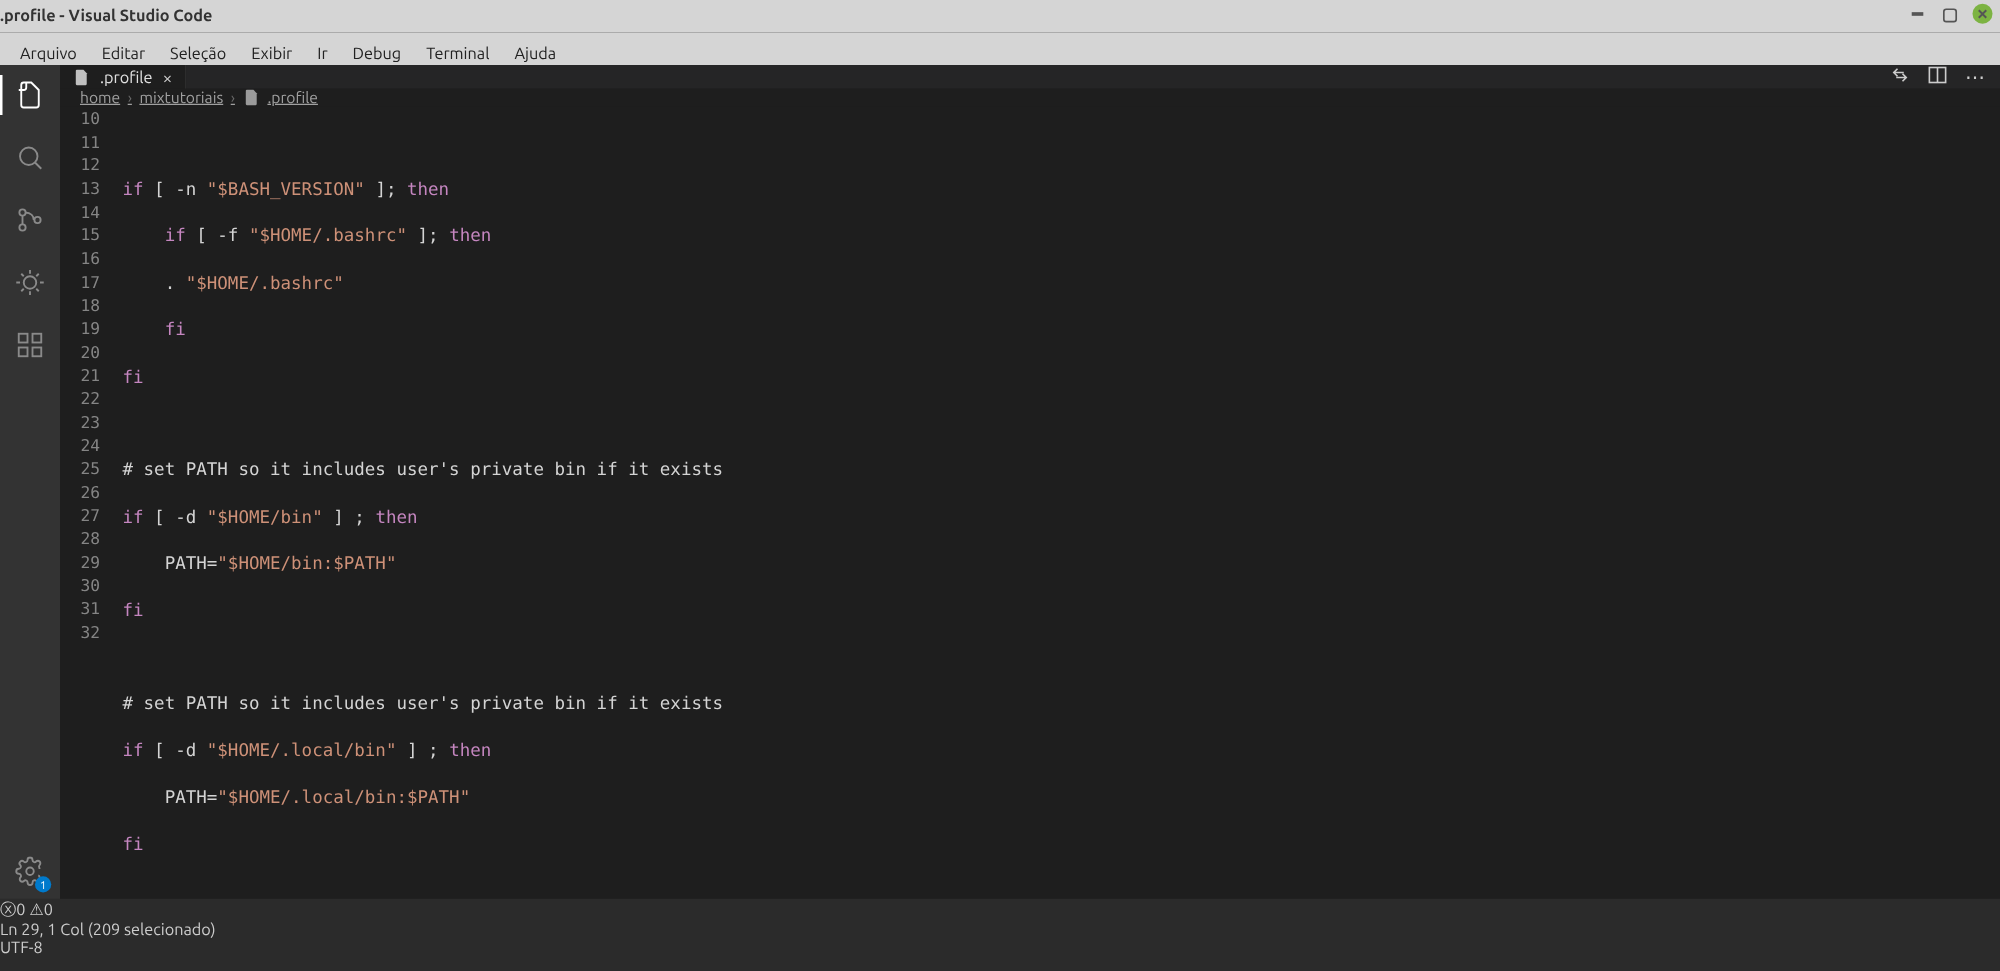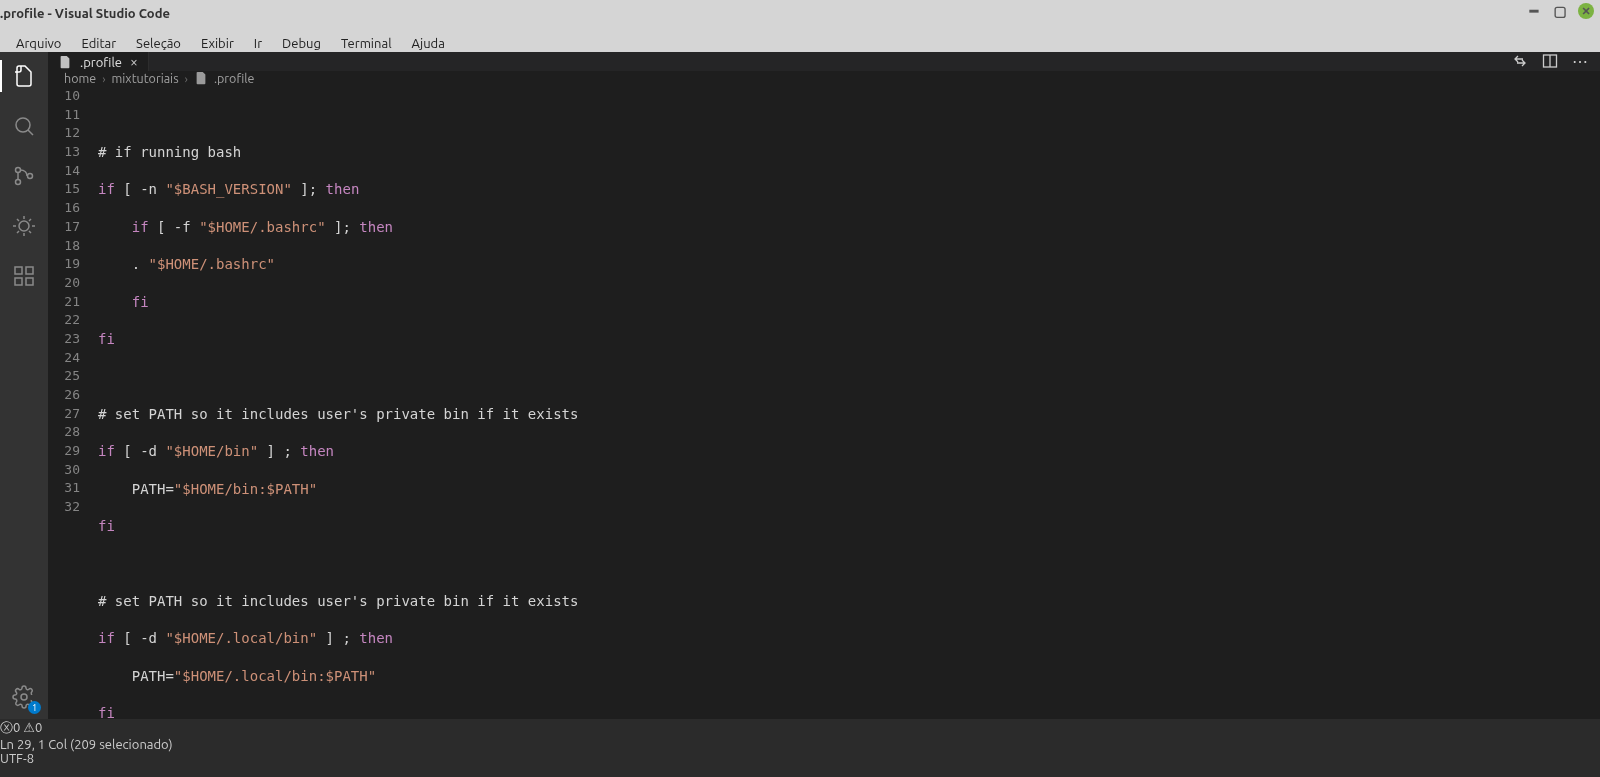--- a/index.html
+++ b/index.html
@@ -113,20 +113,21 @@
 }
 .breadcrumbs {
   height:22px;
   background:#1e1e1e;
   display:flex;
   align-items:center;
   gap:6px;
   padding:0 16px;
   font-size:12.5px;
   color:#a0a0a0;
+  text-decoration:underline;
 }
 .breadcrumbs .chev { color:#6a6a6a; font-size:12px; }
 .breadcrumbs .file-icon { width:14px; height:14px; }
 .code-area {
   flex:1;
   display:flex;
   position:relative;
   font-family: "Consolas","Monaco","Droid Sans Mono", monospace;
   font-size: 14px;
   line-height: 18.7px;
@@ -326,21 +327,20 @@
         <div class="ln">26</div>
           <div class="ln">27</div>
           <div class="ln">28</div>
           <div class="ln">29</div>
         <div class="ln">30</div>
           <div class="ln">31</div>
           <div class="ln">32</div>
       </div>
       <div class="code">
 <div class="row"> </div>
-<div class="row"><span class="c-comment"># if running bash</span></div>
 <div class="row"><span class="c-keyword">if</span><span> [ -n </span><span class="c-string">"$BASH_VERSION"</span><span> ]; </span><span class="c-keyword">then</span></div>
 <div class="row"><span class="c-keyword">    if</span><span> [ -f </span><span class="c-string">"$HOME/.bashrc"</span><span> ]; </span><span class="c-keyword">then</span></div>
 <div class="row"><span>    . </span><span class="c-string">"$HOME/.bashrc"</span></div>
 <div class="row"><span class="c-keyword">    fi</span></div>
 <div class="row"><span class="c-keyword">fi</span></div>
 <div class="row"> </div>
 <div class="row"><span class="c-comment"># set PATH so it includes user's private bin if it exists</span></div>
 <div class="row"><span class="c-keyword">if</span><span> [ -d </span><span class="c-string">"$HOME/bin"</span><span> ] ; </span><span class="c-keyword">then</span></div>
 <div class="row"><span>    PATH=</span><span class="c-string">"$HOME/bin:$PATH"</span></div>
 <div class="row"><span class="c-keyword">fi</span></div>

